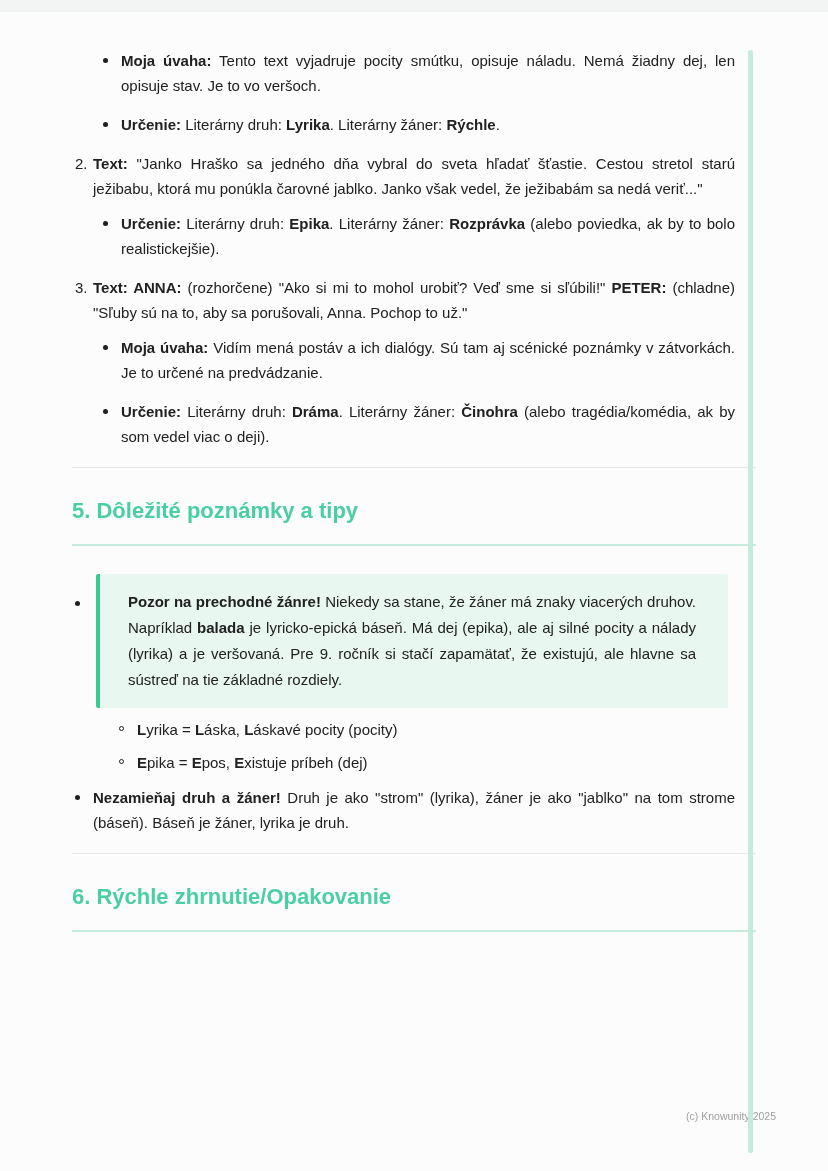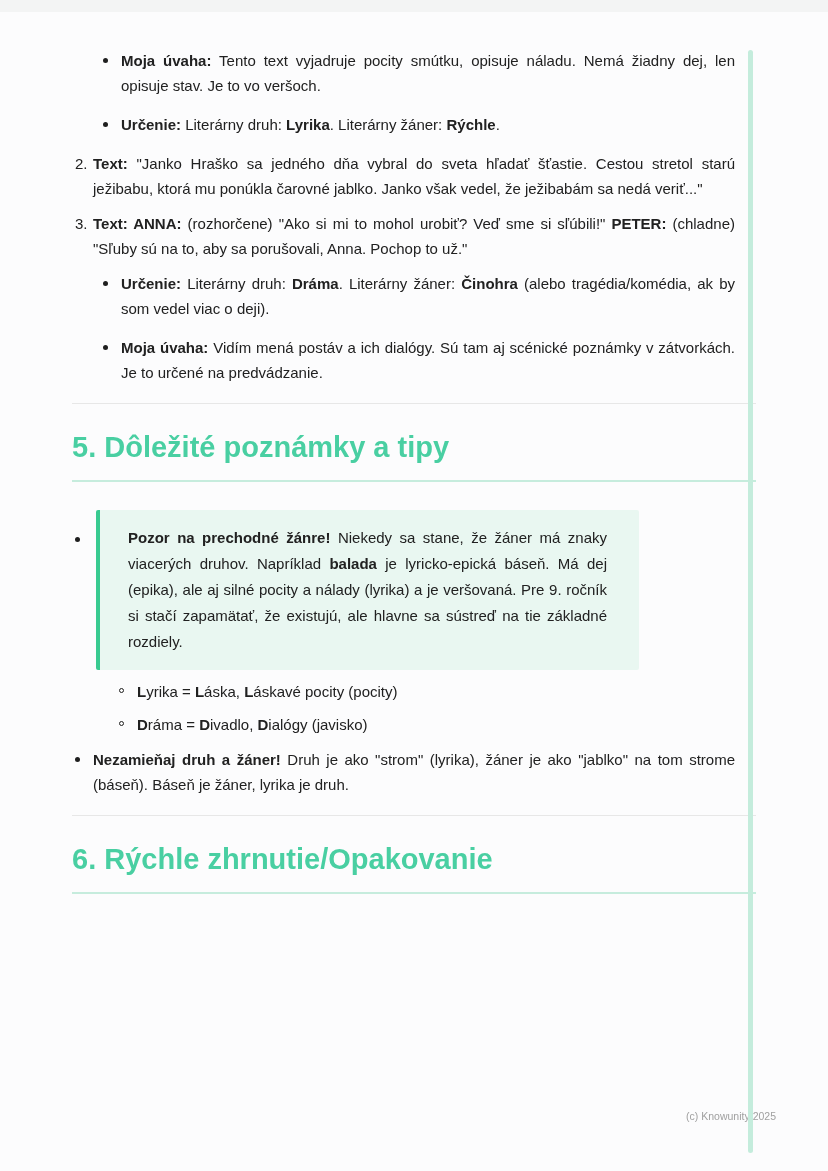--- a/index.html
+++ b/index.html
@@ -25,26 +25,26 @@
   p.rich{margin:0;flex:1 1 auto;text-align:justify;}
   p.pad-r{padding-right:21px;}
   strong{font-weight:700;}
   .dot{flex:0 0 auto;width:5px;height:5px;border-radius:50%;background:#1f1f1f;margin:10px 13px 0 3px;}
   .circle{flex:0 0 auto;width:5px;height:5px;border-radius:50%;border:1.5px solid #1f1f1f;background:transparent;margin:9px 13px 0 0;}
   .bullets{margin-left:28px;}
   .bullet-row{margin-bottom:14px;}
   .num-item{margin-top:6px;margin-bottom:10px;}
   .num{flex:0 0 21px;padding-left:3px;font-weight:400;}
   .divider{height:1px;background:var(--divider);margin-top:18px;}
-  .section-title{margin:26px 0 0;font-size:29px;line-height:34px;font-weight:700;color:var(--accent);}
+  .section-title{margin:26px 0 0;font-size:22px;line-height:34px;font-weight:700;color:var(--accent);}
   .title-underline{height:2px;background:var(--accent-underline);margin-top:16px;}
   .callout-row{margin-top:28px;}
   .callout-dot{margin:27px 0 0 3px;}
   .callout{
-    margin-left:16px;width:543px;background:var(--callout-bg);
+    margin-left:16px;width:632px;background:var(--callout-bg);
     border-left:4px solid var(--callout-border);
     padding:15px 32px 15px 28px;line-height:26px;border-radius:2px;
   }
   .tip-row-first{margin-top:30px;margin-bottom:0;}
   .subs{margin-left:47px;margin-top:9px;}
   .sub-row{margin-bottom:8px;}
   .tip-row-last{margin-top:10px;margin-bottom:0;}
   .credit{position:absolute;top:1098px;right:52px;font-size:10.5px;color:var(--muted);}
   .scrollbar{position:absolute;left:748px;top:38px;width:5px;height:1103px;border-radius:3px;background:var(--scrollbar);}
 </style>
@@ -63,34 +63,38 @@
         <span class="dot"></span>
         <p class="rich pad-r"><strong>Určenie:</strong><span> Literárny druh: </span><strong>Lyrika</strong><span>. Literárny žáner: </span><strong>Rýchle</strong><span>.</span></p>
       </div>
     </div>
 
     <div class="row num-item">
       <span class="num">2.</span>
       <p class="rich pad-r"><strong>Text:</strong><span> "Janko Hraško sa jedného dňa vybral do sveta hľadať šťastie. Cestou stretol starú ježibabu, ktorá mu ponúkla čarovné jablko. Janko však vedel, že ježibabám sa nedá veriť..."</span></p>
     </div>
     <div class="bullets">
+      <div class="row bullet-row">
+        <span class="dot"></span>
+        <p class="rich pad-r"><strong>Určenie:</strong><span> Literárny druh: </span><strong>Epika</strong><span>. Literárny žáner: </span><strong>Rozprávka</strong><span> (alebo poviedka, ak by to bolo realistickejšie).</span></p>
+      </div>
     </div>
 
     <div class="row num-item">
       <span class="num">3.</span>
       <p class="rich pad-r"><strong>Text: ANNA:</strong><span> (rozhorčene) "Ako si mi to mohol urobiť? Veď sme si sľúbili!" </span><strong>PETER:</strong><span> (chladne) "Sľuby sú na to, aby sa porušovali, Anna. Pochop to už."</span></p>
     </div>
     <div class="bullets">
       <div class="row bullet-row">
         <span class="dot"></span>
-        <p class="rich pad-r"><strong>Určenie:</strong><span> Literárny druh: </span><strong>Dráma</strong><span>. Literárny žáner: </span><strong>Činohra</strong><span> (alebo tragédia/komédia, ak by som vedel viac o deji).</span></p>
+        <p class="rich pad-r"><strong>Moja úvaha:</strong><span> Vidím mená postáv a ich dialógy. Sú tam aj scénické poznámky v zátvorkách. Je to určené na predvádzanie.</span></p>
       </div>
       <div class="row bullet-row">
         <span class="dot"></span>
-        <p class="rich pad-r"><strong>Moja úvaha:</strong><span> Vidím mená postáv a ich dialógy. Sú tam aj scénické poznámky v zátvorkách. Je to určené na predvádzanie.</span></p>
+        <p class="rich pad-r"><strong>Určenie:</strong><span> Literárny druh: </span><strong>Dráma</strong><span>. Literárny žáner: </span><strong>Činohra</strong><span> (alebo tragédia/komédia, ak by som vedel viac o deji).</span></p>
       </div>
     </div>
 
     <div class="divider"></div>
 
     <h2 class="section-title">5. Dôležité poznámky a tipy</h2>
     <div class="title-underline"></div>
 
     <div class="row callout-row">
       <span class="dot callout-dot"></span>
@@ -99,21 +103,21 @@
       </div>
     </div>
 
     <div class="subs">
       <div class="row sub-row">
         <span class="circle"></span>
         <p class="rich pad-r"><strong>L</strong><span>yrika = </span><strong>L</strong><span>áska, </span><strong>L</strong><span>áskavé pocity (pocity)</span></p>
       </div>
       <div class="row sub-row">
         <span class="circle"></span>
-        <p class="rich pad-r"><strong>D</strong><span>ráma = </span><strong>D</strong><span>ivadlo, </span><strong>D</strong><span>ialógy (javisko)</span></p>
+        <p class="rich pad-r"><strong>E</strong><span>pika = </span><strong>E</strong><span>pos, </span><strong>E</strong><span>xistuje príbeh (dej)</span></p>
       </div>
     </div>
     <div class="row bullet-row tip-row-last">
       <span class="dot"></span>
       <p class="rich pad-r"><strong>Nezamieňaj druh a žáner!</strong><span> Druh je ako "strom" (lyrika), žáner je ako "jablko" na tom strome (báseň). Báseň je žáner, lyrika je druh.</span></p>
     </div>
 
     <div class="divider"></div>
 
     <h2 class="section-title">6. Rýchle zhrnutie/Opakovanie</h2>

